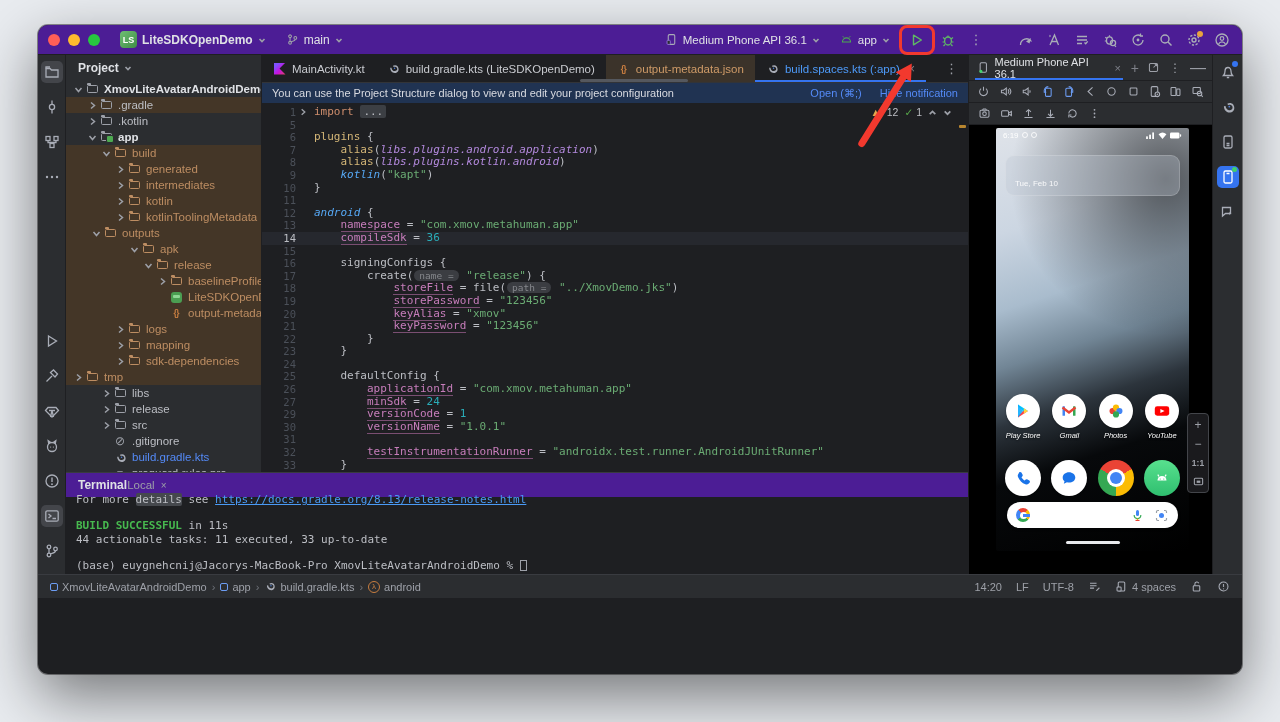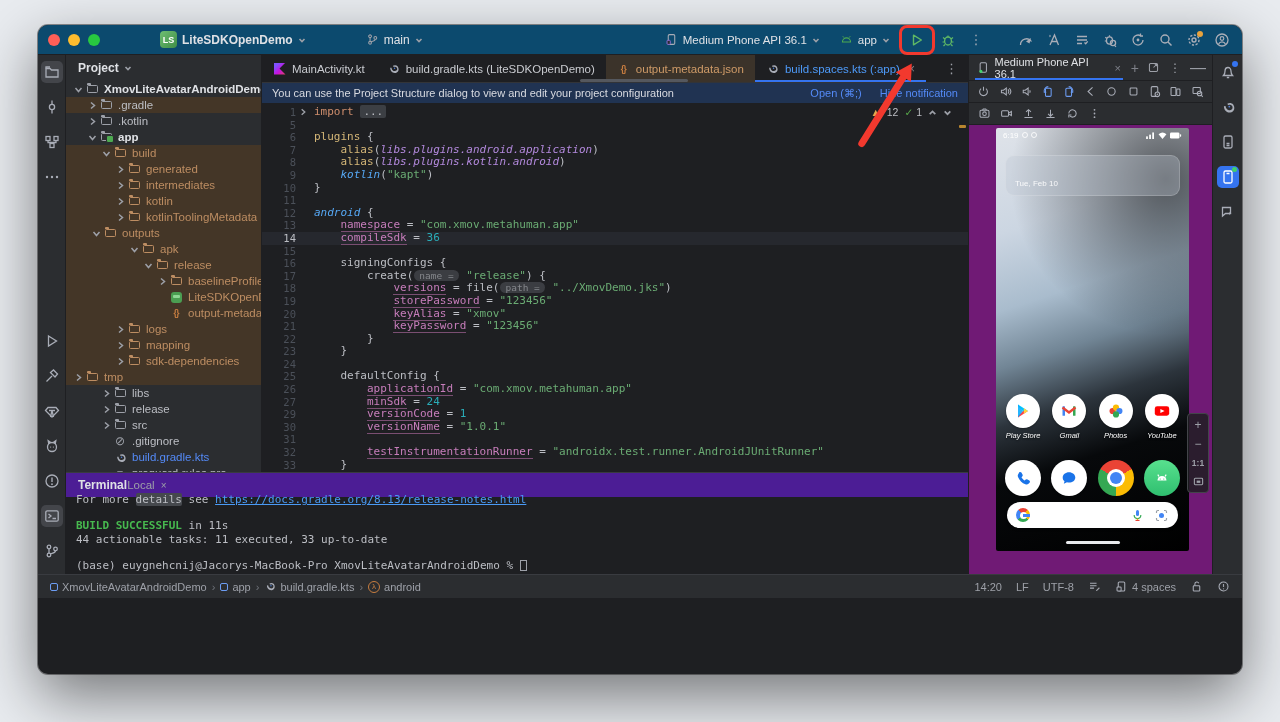--- a/index.html
+++ b/index.html
@@ -1,20 +1,20 @@
 <!DOCTYPE html>
 <html><head>
 <meta charset="utf-8">
 <style>
   * { margin:0; padding:0; box-sizing:border-box; }
   html,body { width:1280px; height:722px; background:#e9ecf0; font-family:"Liberation Sans",sans-serif; overflow:hidden; }
   #window { position:absolute; left:38px; top:25px; width:1204px; height:649px; background:#1e1f22; border-radius:10px; overflow:hidden; box-shadow:0 22px 60px rgba(0,0,0,.5), 0 0 0 1px rgba(0,0,0,.4); }
 
   
-  .titlebar { height:30px; background:#0c4a6e; display:flex; align-items:center; padding:0 10px; border-bottom:1px solid #1e1f22; position:relative; z-index:5;gap:40px; }
+  .titlebar { height:30px; background:#4c1d95; display:flex; align-items:center; padding:0 10px; border-bottom:1px solid #1e1f22; position:relative; z-index:5; }
   .traffic { display:flex; gap:8px; margin-right:14px; }
   .tl { width:12px; height:12px; border-radius:50%; }
   .tl.r { background:#ff5f57; } .tl.y { background:#febc2e; } .tl.g { background:#28c840; }
   .chip { display:flex; align-items:center; gap:5px; color:#dfe1e5; font-size:12px; padding:2px 6px; border-radius:4px; }
   .appic { width:17px; height:17px; border-radius:4px; background:linear-gradient(135deg,#6fbf73,#3f8d46); color:#fff; font-size:9px; font-weight:bold; display:flex; align-items:center; justify-content:center; }
   .chev { width:8px; height:8px; flex:none; }
   .chev path { stroke:#9da0a8; stroke-width:1.6; fill:none; }
   .tb-right { margin-left:auto; display:flex; align-items:center; gap:8px; }
   .ticon { width:20px; height:20px; display:flex; align-items:center; justify-content:center; color:#a9adb7; position:relative; }
   .ticon svg { width:16px; height:16px; }
@@ -132,21 +132,21 @@
   .dp-tab { display:flex; align-items:center; gap:5px; font-size:11px; color:#dfe1e5; position:relative; height:100%; padding:0 2px; }
   .dp-tab::after { content:""; position:absolute; left:0; right:0; bottom:0; height:2px; background:#3574f0; }
   .dp-tab svg { width:13px; height:13px; }
   .dp-x { color:#7e8189; font-size:11px; }
   .dp-actions { margin-left:auto; display:flex; gap:9px; align-items:center; color:#9da0a8; }
   .dp-actions svg { width:13px; height:13px; }
   .dp-tb { height:22px; display:flex; align-items:center; gap:8px; padding:0 8px; border-bottom:1px solid #1e1f22; color:#a9adb7; }
   .dp-tb .mini { width:14px; height:14px; display:flex; align-items:center; justify-content:center; font-size:11px; }
   .dp-tb .mini svg { width:13px; height:13px; }
   .dp-tb .pushr { margin-left:auto; }
-  .screen-wrap { flex:1; background:#701a75; position:relative; padding:3px 0 0 27px; }
+  .screen-wrap { flex:1; background:#000000; position:relative; padding:3px 0 0 27px; }
   .phone { width:193px; height:423px; position:relative; overflow:hidden; border-radius:2px;
     background:
       radial-gradient(circle at 88% 12%, rgba(0,0,0,.6), transparent 38%),
       linear-gradient(162deg,#dfe3e9 0%,#ccd6e2 22%,#a9bccd 38%,#718595 50%,#2c343c 62%,#07090b 74%,#000 100%); }
   .ph-status { position:absolute; top:0; left:0; right:0; height:14px; display:flex; align-items:center; padding:0 7px; color:#fff; font-size:8px; }
   .ph-st-r { margin-left:auto; display:flex; gap:3px; align-items:center; }
   .ph-st-r svg { height:7px; }
   .tinyc { width:6px; height:6px; border:1px solid rgba(255,255,255,.85); border-radius:50%; display:inline-block; margin-left:3px; }
   .glance { position:absolute; left:9px; right:9px; top:27px; height:41px; background:rgba(190,198,210,.35); border:1px solid rgba(255,255,255,.18); border-radius:9px; }
   .glance span { position:absolute; left:9px; bottom:7px; font-size:8px; color:rgba(255,255,255,.9); }
@@ -798,21 +798,21 @@
                   <span class="cl-text"><span class="tk-pl">    </span><span class="tk-fn2">signingConfigs</span><span class="tk-pl"> {</span></span>
                 </div>
                 <div class="line ">
                   <span class="gut">17</span>
                   <span class="foldcol"></span>
                   <span class="cl-text"><span class="tk-pl">        </span><span class="tk-fn2">create</span><span class="tk-pl">(</span><span class="tk-inlay">name =</span><span class="tk-pl"> </span><span class="tk-str">"release"</span><span class="tk-pl">) {</span></span>
                 </div>
                 <div class="line ">
                   <span class="gut">18</span>
                   <span class="foldcol"></span>
-                  <span class="cl-text"><span class="tk-pl">            </span><span class="tk-prop">versions</span><span class="tk-pl"> = </span><span class="tk-fn2">file</span><span class="tk-pl">(</span><span class="tk-inlay">path =</span><span class="tk-pl"> </span><span class="tk-str">"../XmovDemo.jks"</span><span class="tk-pl">)</span></span>
+                  <span class="cl-text"><span class="tk-pl">            </span><span class="tk-prop">storeFile</span><span class="tk-pl"> = </span><span class="tk-fn2">file</span><span class="tk-pl">(</span><span class="tk-inlay">path =</span><span class="tk-pl"> </span><span class="tk-str">"../XmovDemo.jks"</span><span class="tk-pl">)</span></span>
                 </div>
                 <div class="line ">
                   <span class="gut">19</span>
                   <span class="foldcol"></span>
                   <span class="cl-text"><span class="tk-pl">            </span><span class="tk-prop">storePassword</span><span class="tk-pl"> = </span><span class="tk-str">"123456"</span></span>
                 </div>
                 <div class="line ">
                   <span class="gut">20</span>
                   <span class="foldcol"></span>
                   <span class="cl-text"><span class="tk-pl">            </span><span class="tk-prop">keyAlias</span><span class="tk-pl"> = </span><span class="tk-str">"xmov"</span></span>

